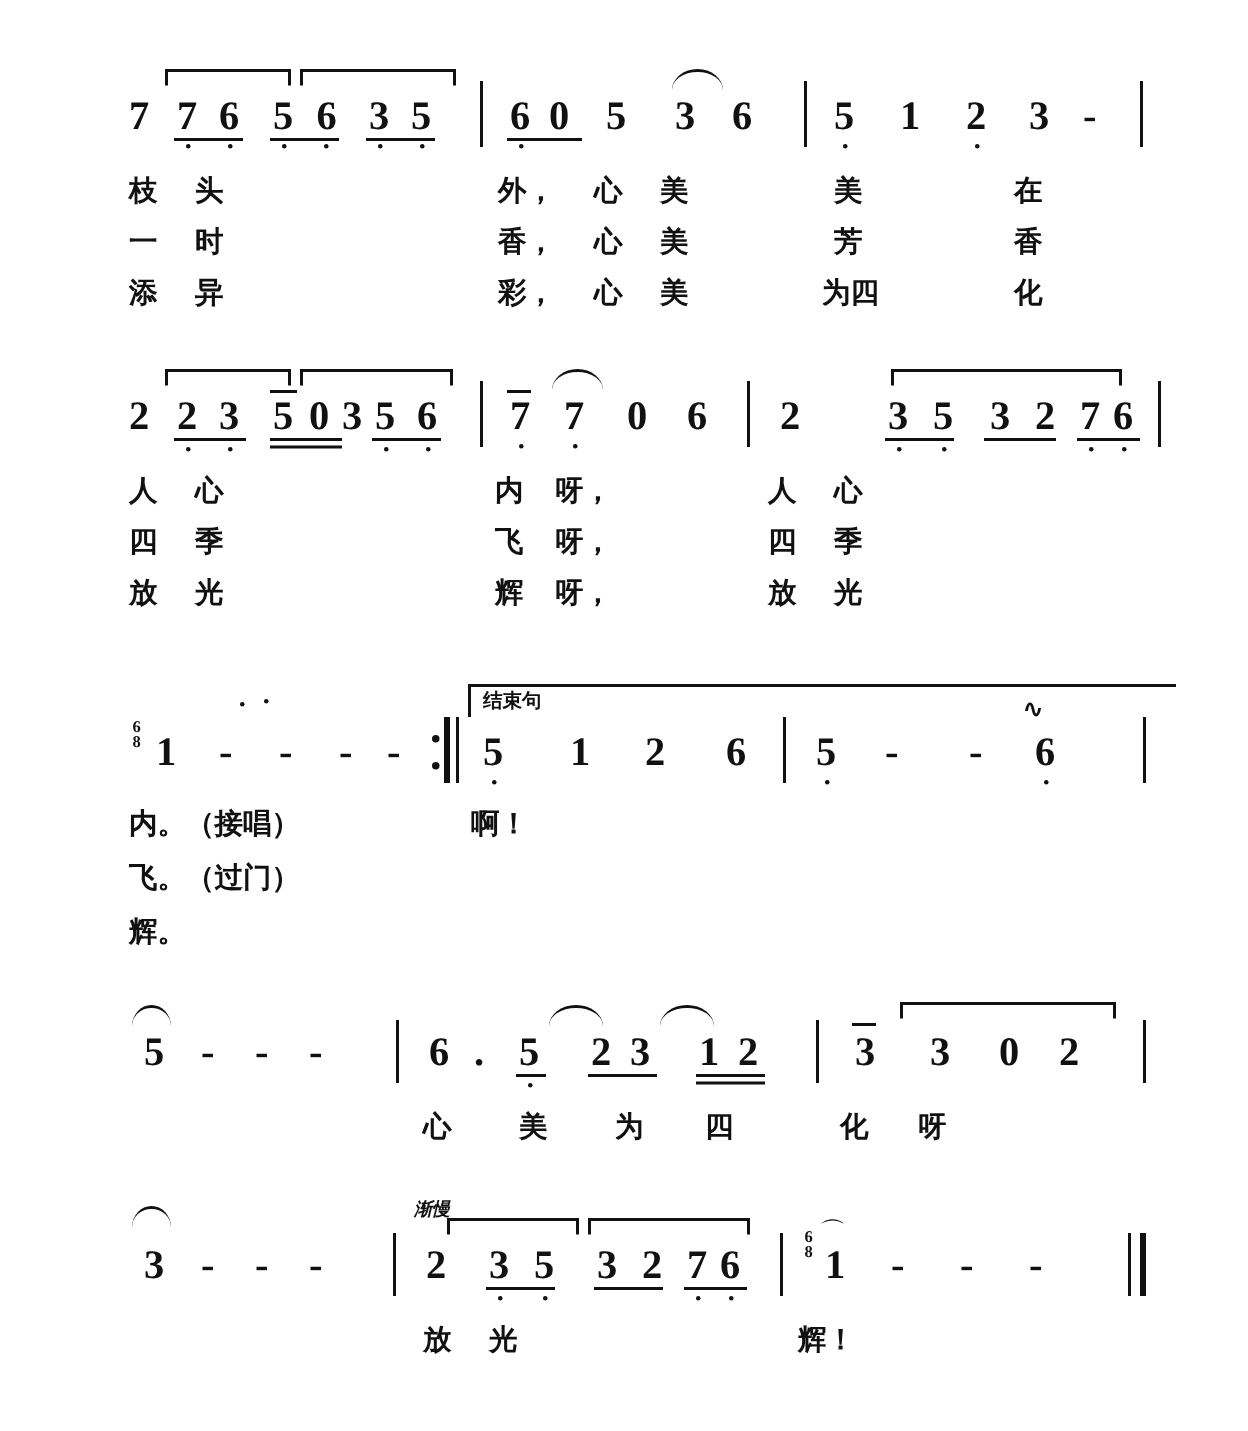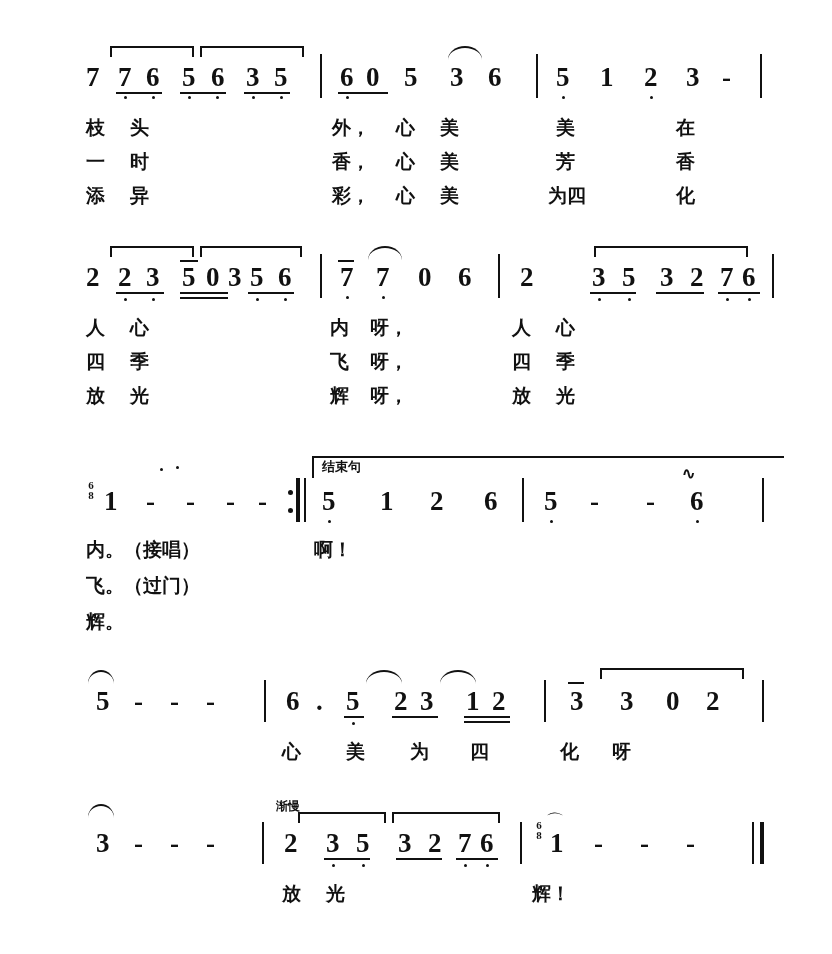--- a/index.html
+++ b/index.html
@@ -375,21 +375,21 @@
     <div class="lyric" style="left:346px;top:80px;">美</div>
     <div class="lyric" style="left:410px;top:80px;">为</div>
     <div class="lyric" style="left:470px;top:80px;">四</div>
     <div class="lyric" style="left:560px;top:80px;">化</div>
     <div class="lyric" style="left:612px;top:80px;">呀</div>
   </div>
 
   <div class="system" style="position:absolute;left:0;top:790px;width:832px;height:130px;">
 
     <div class="slur" style="left:88px;top:14px;width:26px;"></div>
-    <div class="anno" style="left:276px;top:8px;">渐慢</div>
+    <div class="anno" style="left:276px;top:8px;font-style:italic;">渐慢</div>
     <div class="hbrack" style="left:298px;top:22px;width:84px;"></div>
     <div class="hbrack" style="left:392px;top:22px;width:104px;"></div>
 
     <div class="note" style="left:96px;top:40px;">3</div>
     <div class="note" style="left:134px;top:40px;">-</div>
     <div class="note" style="left:170px;top:40px;">-</div>
     <div class="note" style="left:206px;top:40px;">-</div>
     <div class="bar tall" style="left:262px;top:32px;height:42px;"></div>
 
     <div class="note" style="left:284px;top:40px;">2</div>

